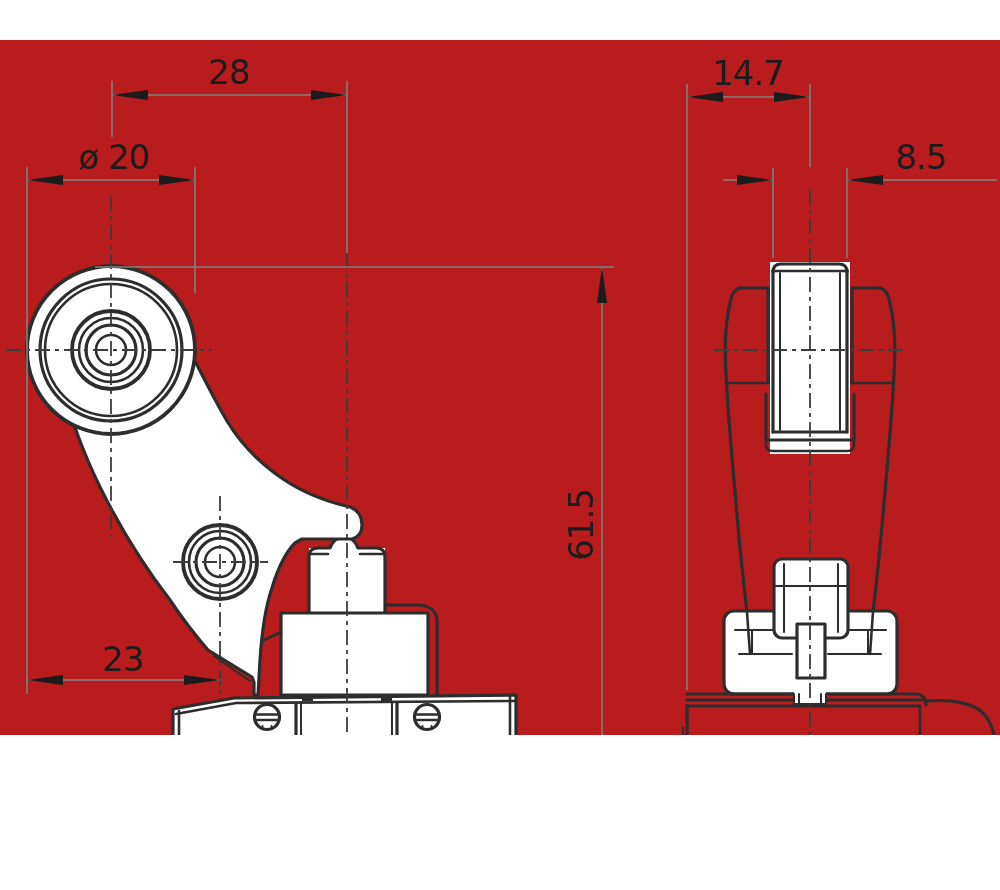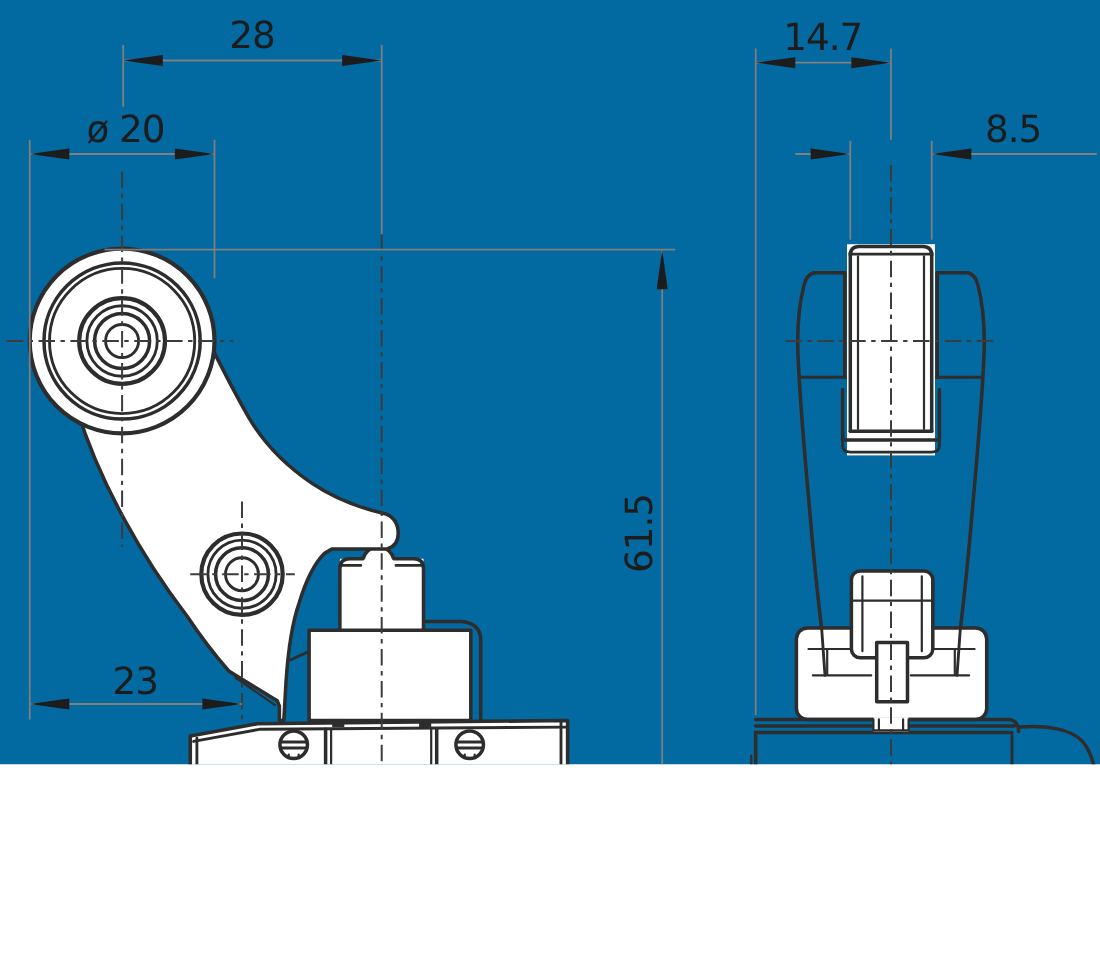--- a/index.html
+++ b/index.html
@@ -1,16 +1,16 @@
 <!DOCTYPE html>
 <html><head>
 <meta charset="utf-8">
 <style>
   html,body{margin:0;padding:0;background:#ffffff;}
-  .stage{width:1000px;height:695px;position:relative;background:#0369a1;overflow:hidden;}
+  .stage{width:1000px;height:695px;position:relative;background:#b91c1c;overflow:hidden;margin-top:40px;}
   svg{display:block;}
   
   .ol   {stroke:#2d2d2d;stroke-width:3.2;fill:none;stroke-linecap:round;stroke-linejoin:round;}
   .olf  {stroke:#2d2d2d;stroke-width:3.2;fill:#ffffff;stroke-linecap:round;stroke-linejoin:round;}
   .olw  {fill:#ffffff;stroke:none;}
   .thk  {stroke-width:3.8;}
   .med  {stroke-width:2.6;}
   .fine {stroke-width:2.0;}
   .blk  {fill:#2d2d2d;stroke:none;}
   

